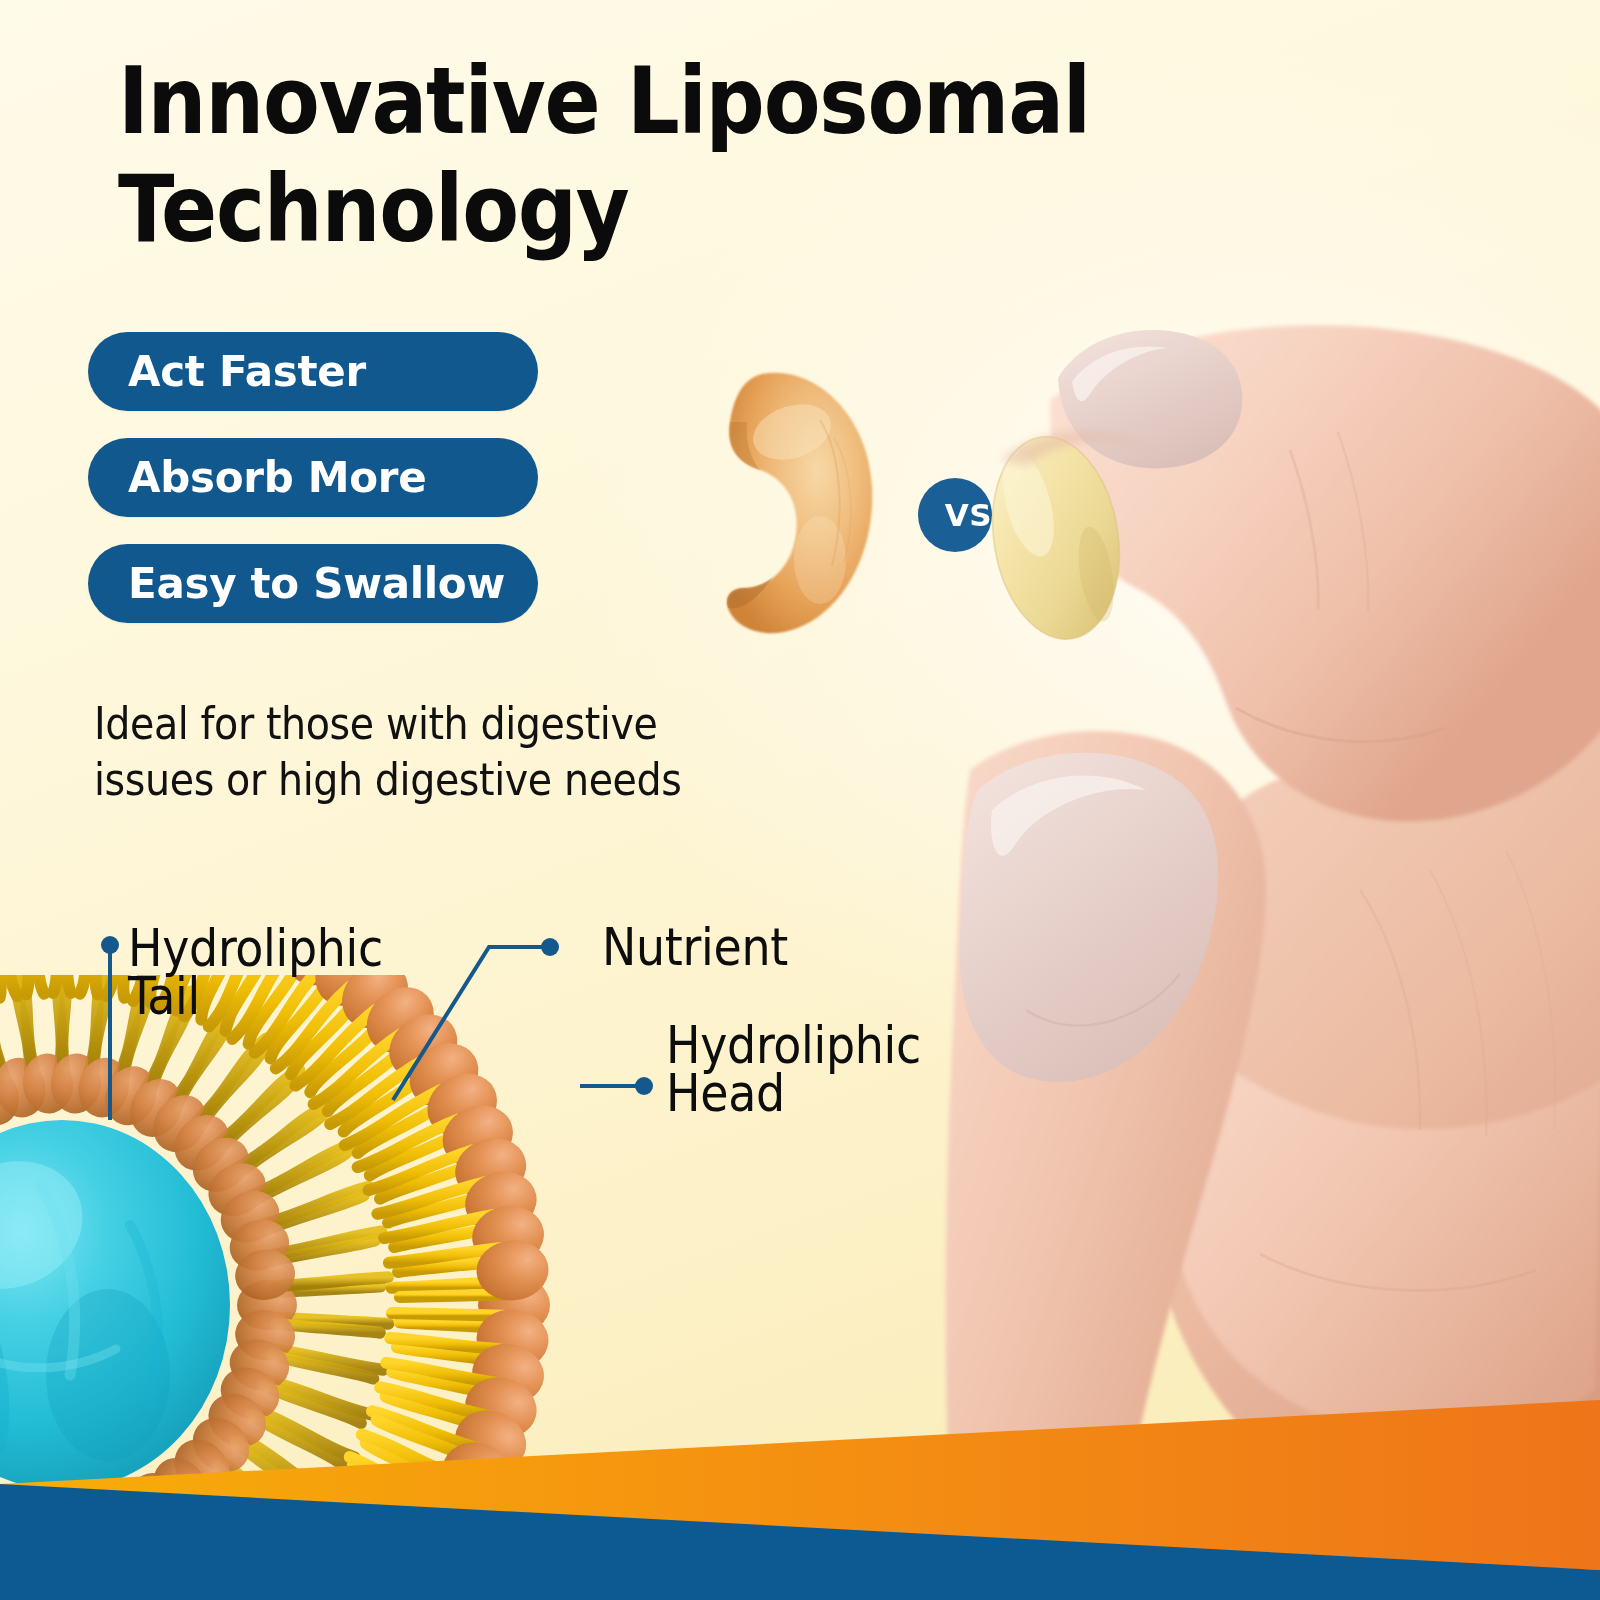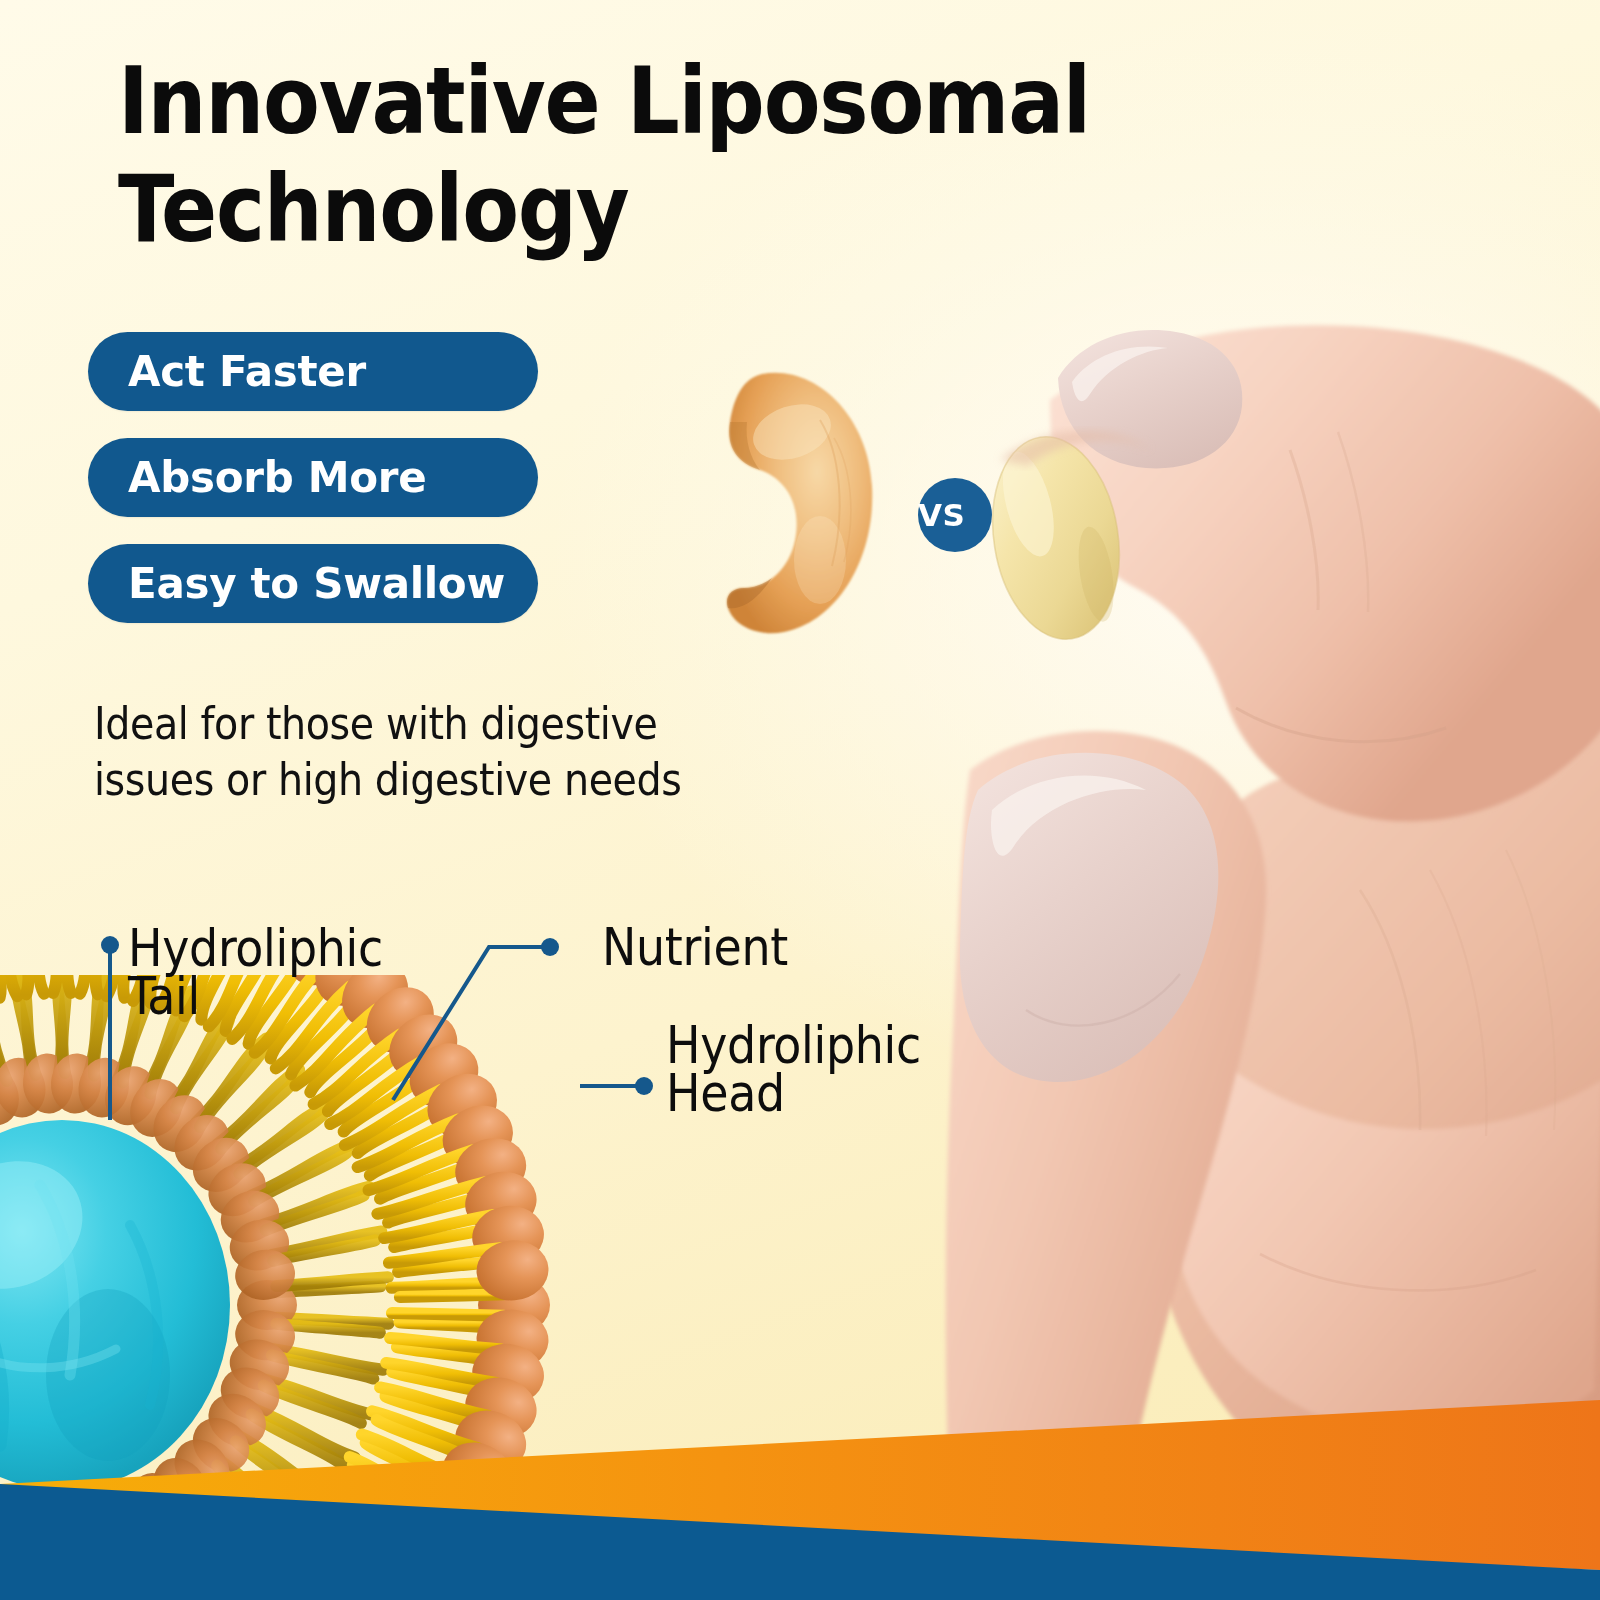--- a/index.html
+++ b/index.html
@@ -50,21 +50,21 @@
     letter-spacing:-0.4px;
     font-family:"DejaVu Sans Condensed","Liberation Sans", sans-serif;
     font-stretch:condensed;
   }
 
   
   .cashew { position:absolute; left:700px; top:360px; width:180px; height:280px; }
   .vs-badge {
     position:absolute; left:918px; top:478px; width:74px; height:74px;
     border-radius:50%; background:#1A5F96;
-    display:flex; align-items:center; justify-content:flex-start;
+    display:flex; align-items:center; justify-content:flex-end;
   }
   .vs-text { color:#fff; font-size:31px; font-weight:700; letter-spacing:0.5px;
              font-family:"DejaVu Sans","Liberation Sans", sans-serif; }
 
   .hand-wrap { position:absolute; left:930px; top:250px; width:680px; height:1260px; }
 
   
   .liposome-wrap { position:absolute; left:-290px; top:975px; width:1120px; height:620px; }
 
   

